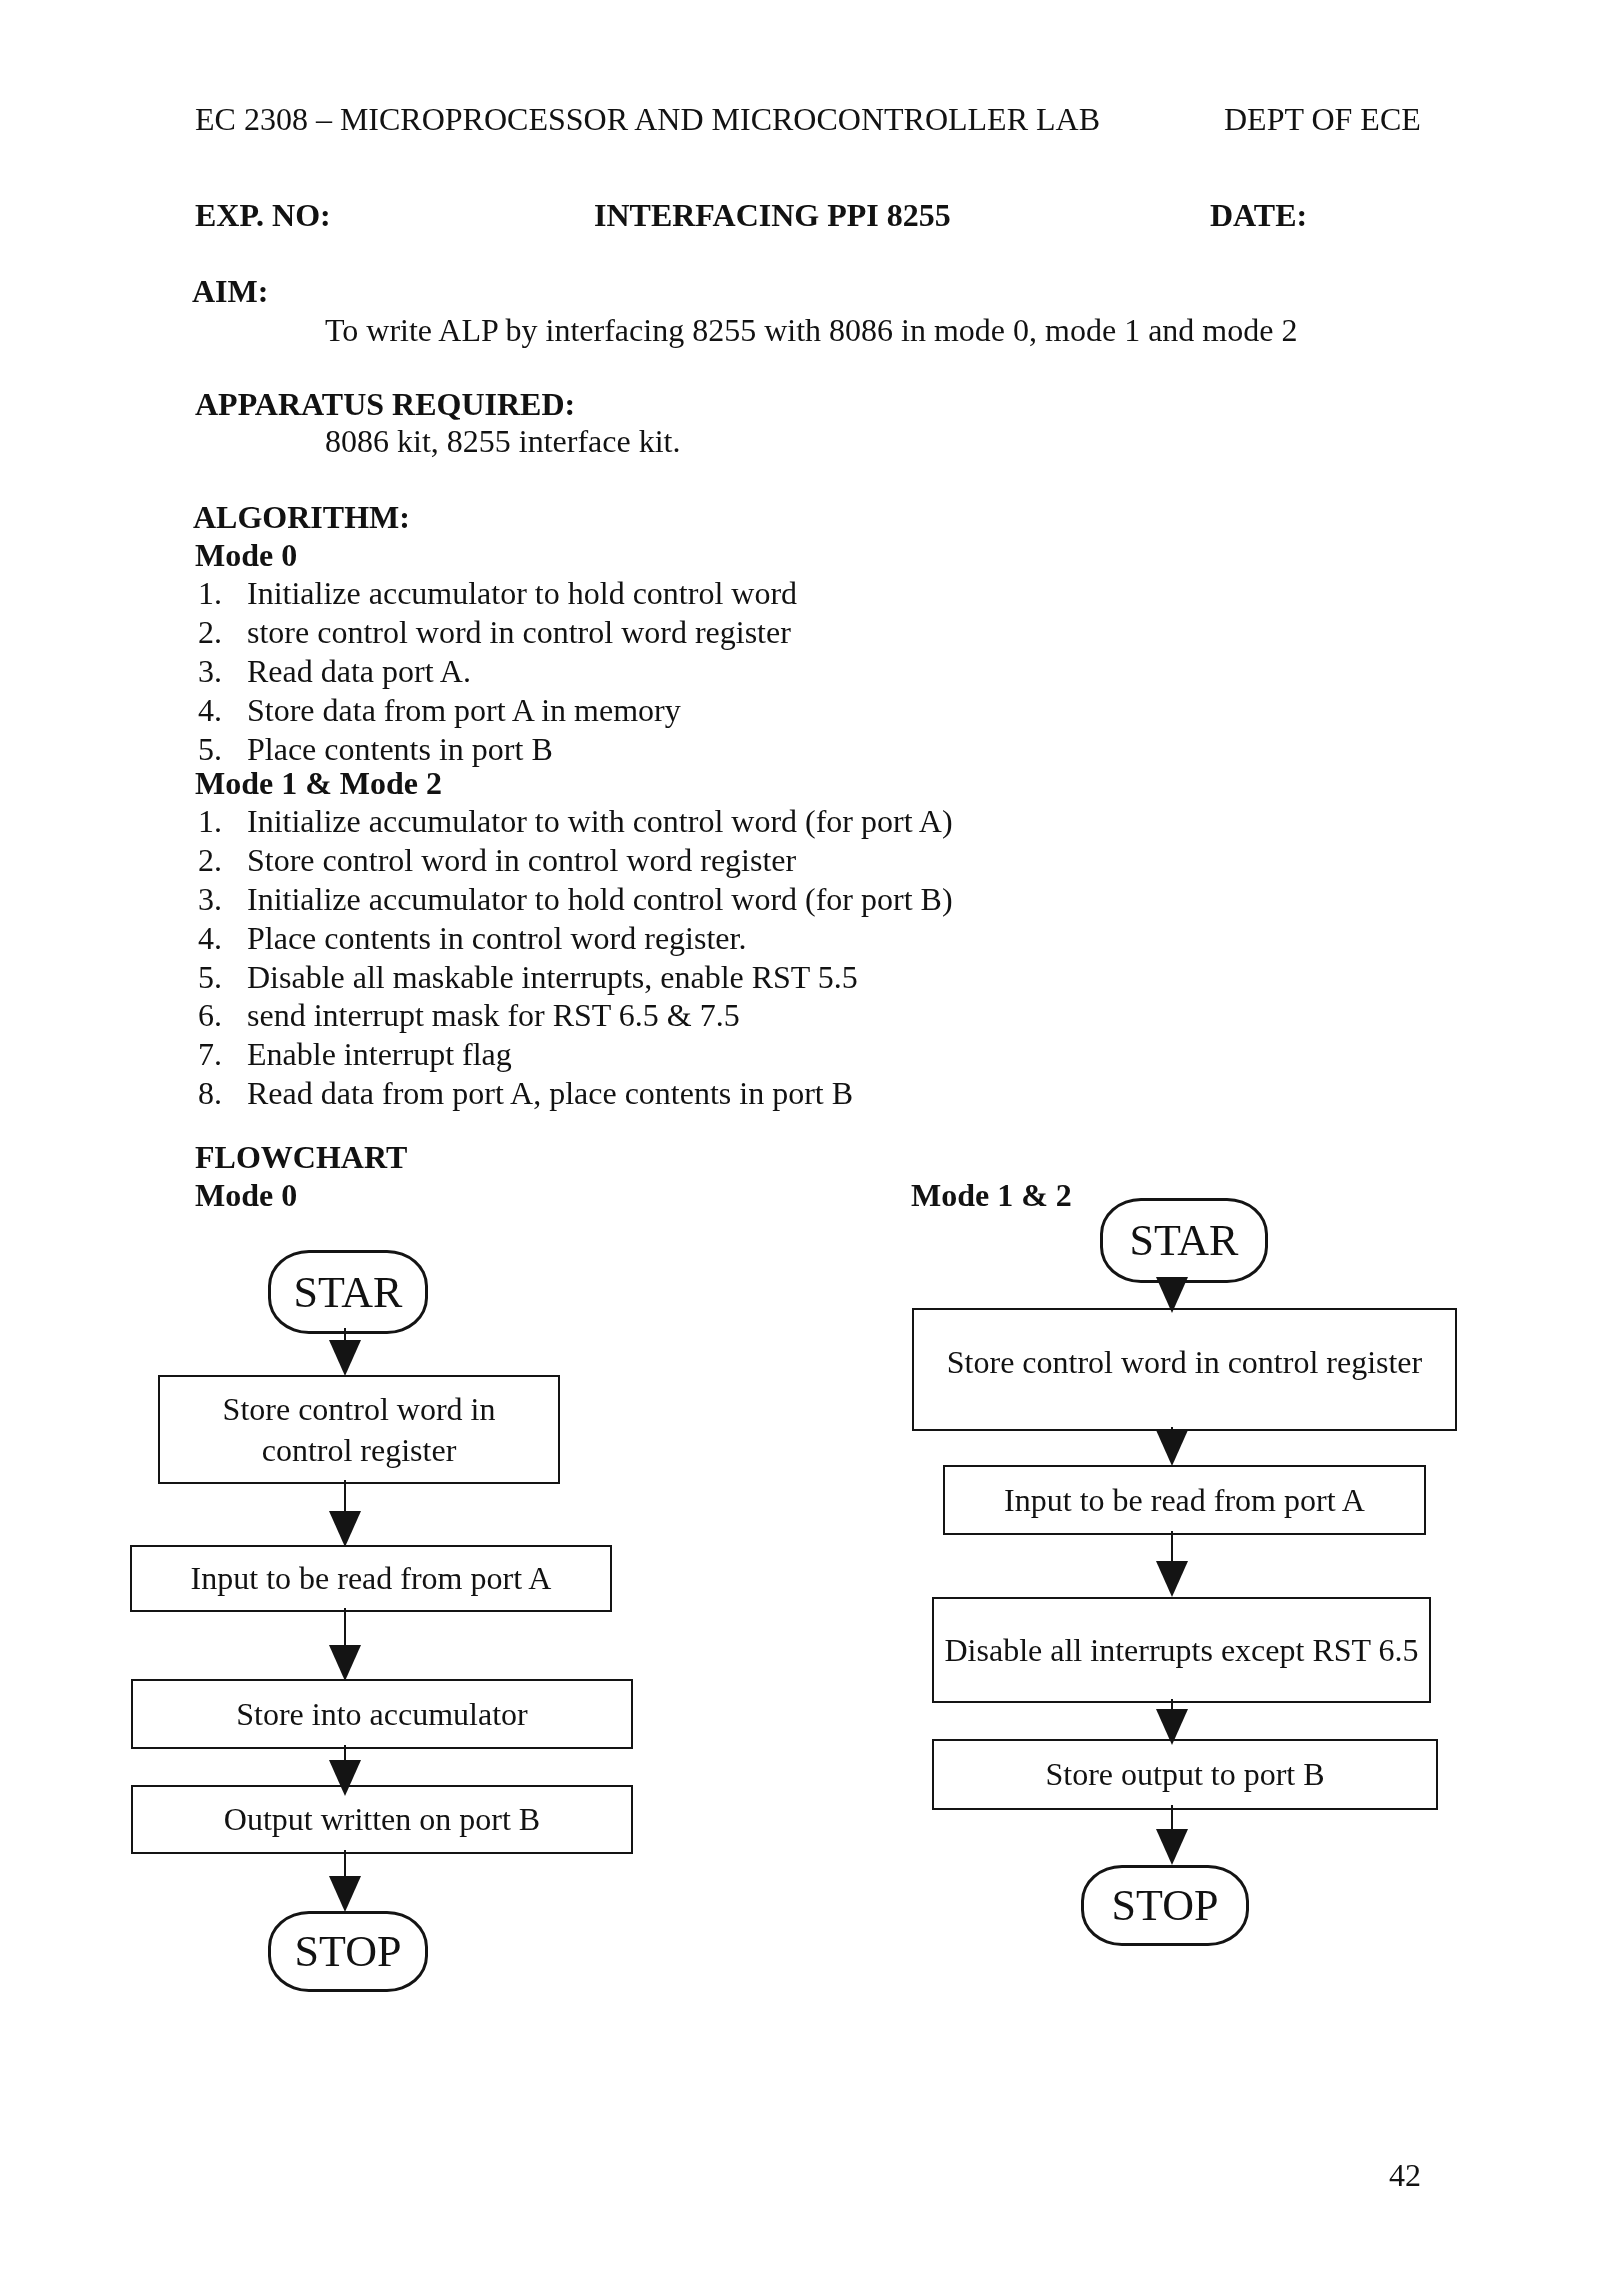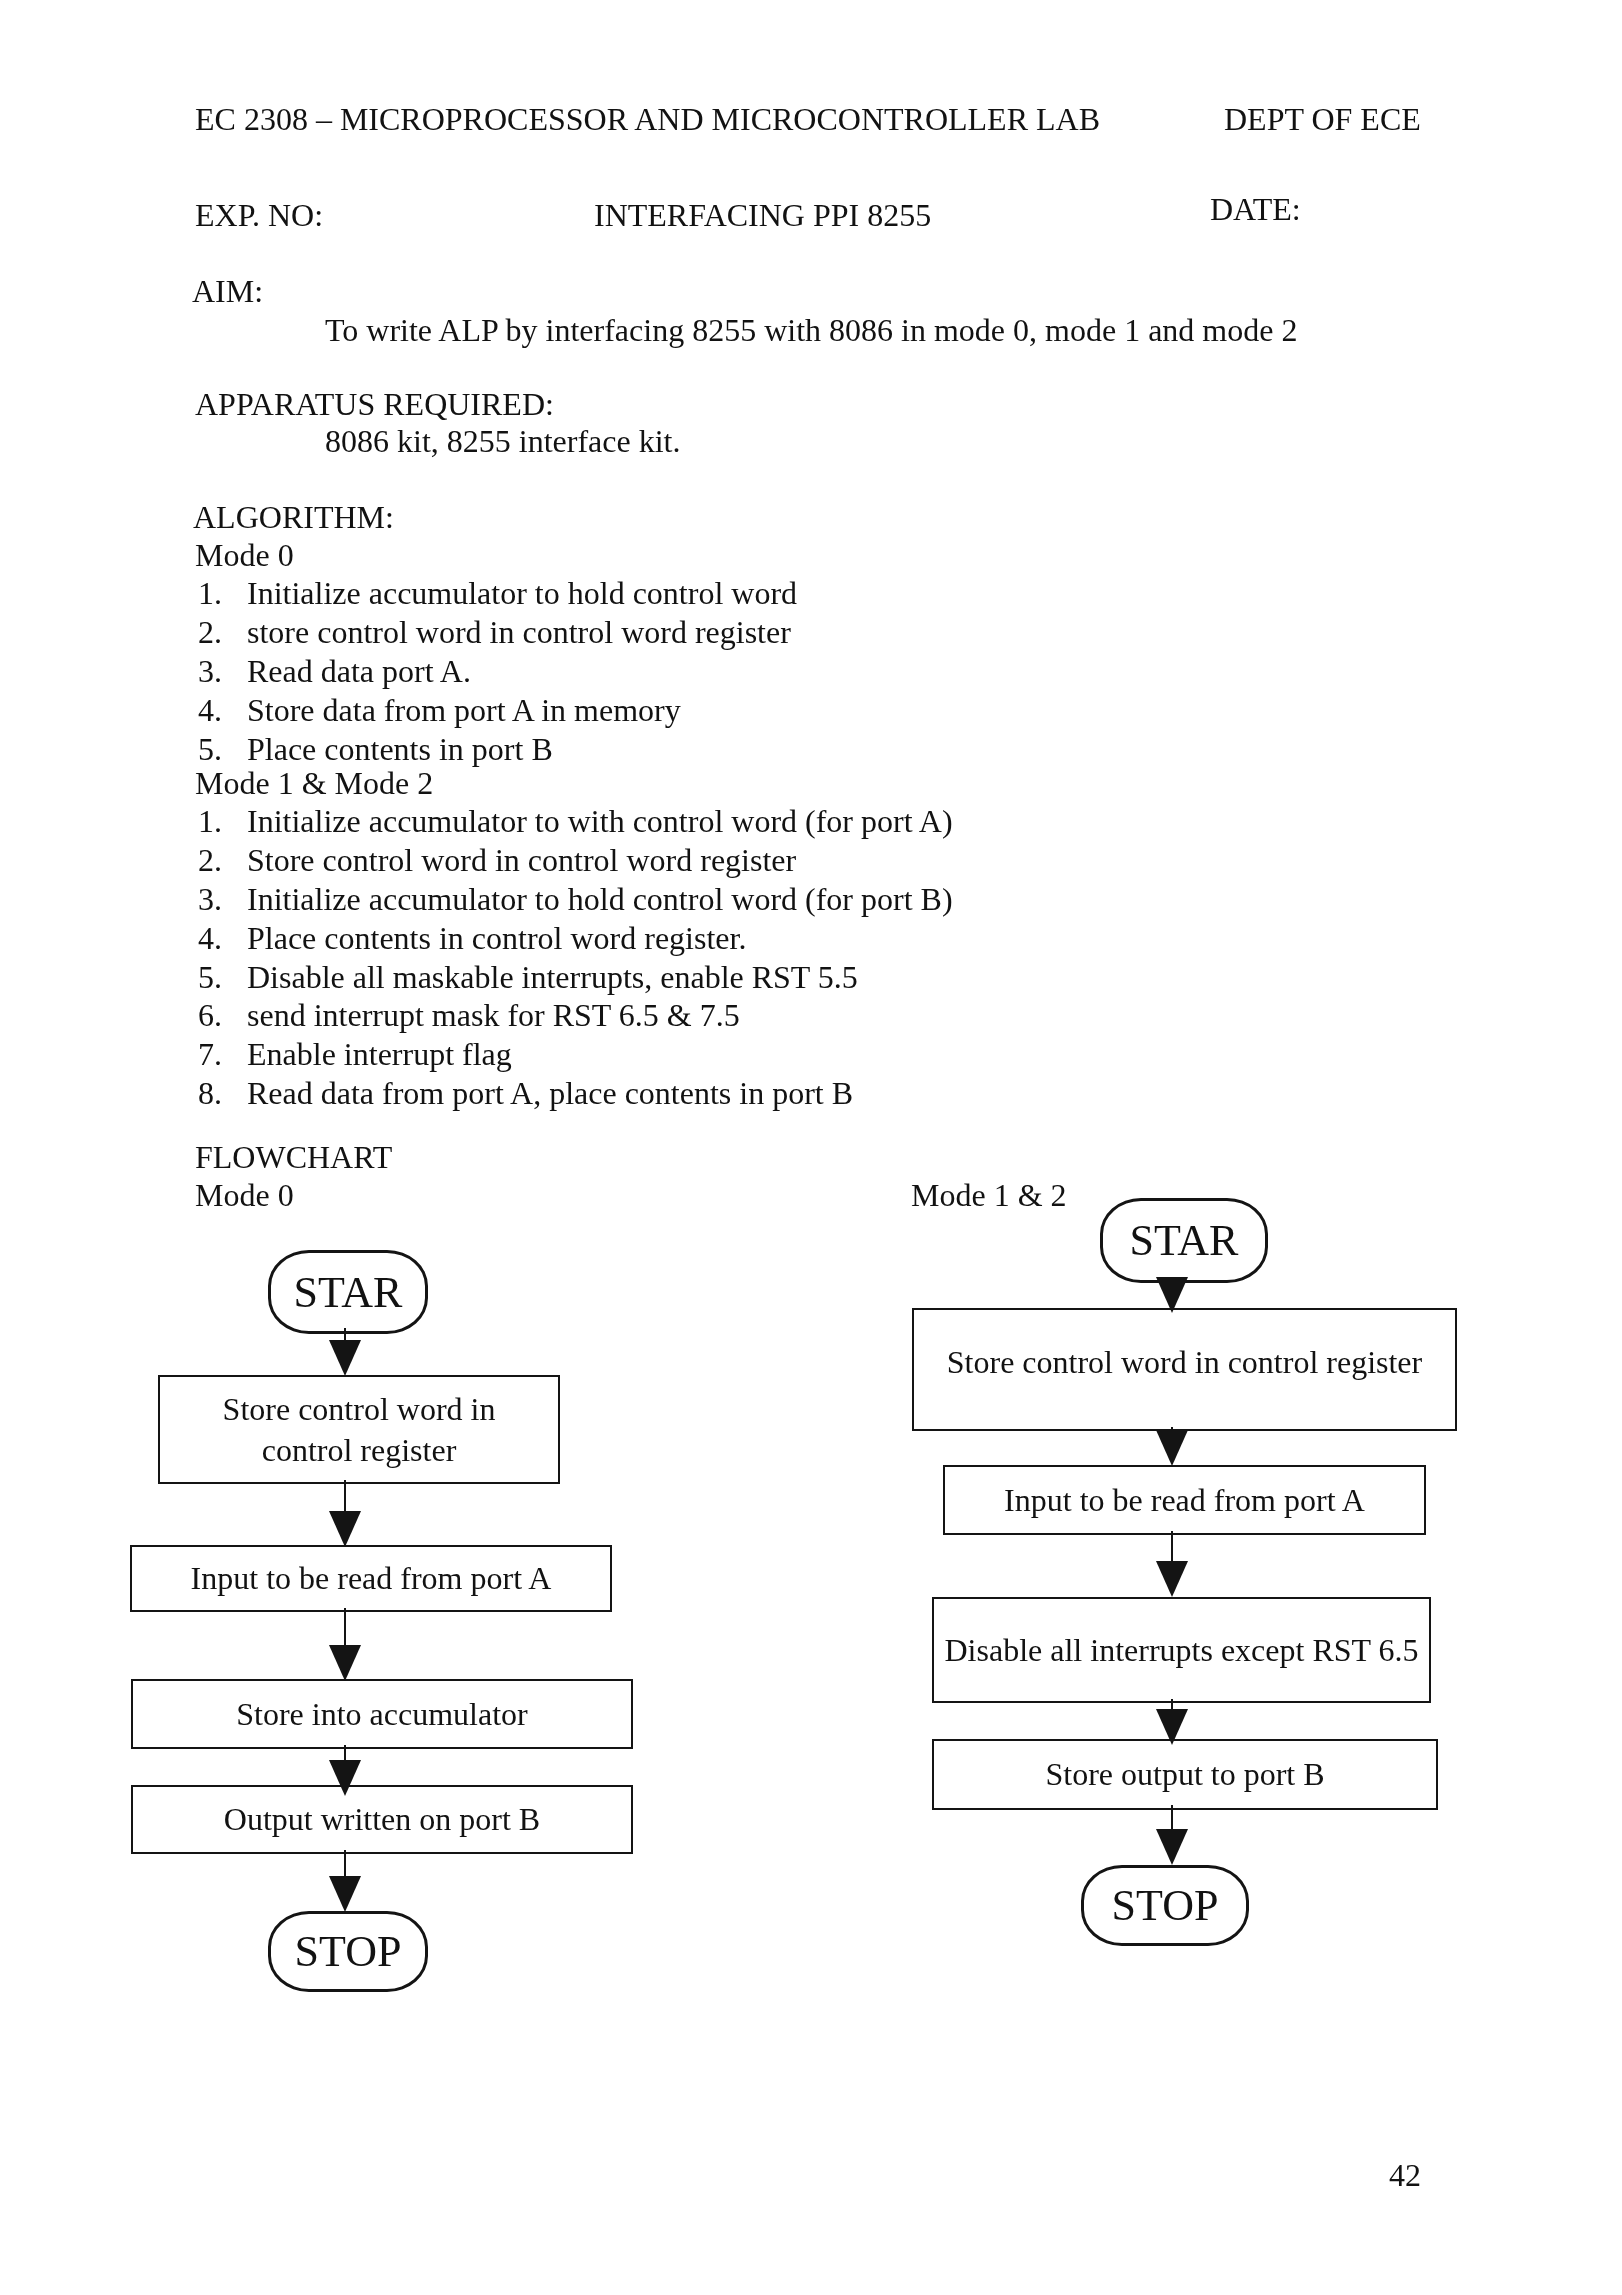--- a/index.html
+++ b/index.html
@@ -5,21 +5,21 @@
   html,body{margin:0;padding:0;background:#ffffff;}
   .page{
     position:relative;
     width:1622px;height:2295px;
     background:#ffffff;
     font-family:"Liberation Serif", serif;
     color:#121212;
     overflow:hidden;
   }
   .t{position:absolute;font-size:32px;line-height:39px;white-space:nowrap;}
-  .b{font-weight:400;}
+  .b{font-weight:700;}
   .listrow{position:absolute;display:flex;font-size:32px;line-height:39px;white-space:nowrap;}
   .listrow .num{display:inline-block;width:49px;}
   .fc-box{
     position:absolute;border:2.4px solid #141414;background:#ffffff;
     display:flex;align-items:center;justify-content:center;
     text-align:center;font-size:32px;line-height:41px;
   }
   .fc-box .txt{display:block;}
   .fc-oval{
     position:absolute;border:3.2px solid #141414;background:#ffffff;
@@ -39,21 +39,21 @@
 </head>
 <body>
 
 <div class="page">
 
   <div class="t" style="left:195px;top:100px;">EC 2308 – MICROPROCESSOR AND MICROCONTROLLER LAB</div>
   <div class="t" style="left:1224px;top:100px;">DEPT OF ECE</div>
 
   <div class="t b" style="left:195px;top:196px;">EXP. NO:</div>
   <div class="t b" style="left:594px;top:196px;text-align:center;">INTERFACING PPI 8255</div>
-  <div class="t b" style="left:1210px;top:190px;">DATE:</div>
+  <div class="t b" style="left:1210px;top:196px;">DATE:</div>
 
   <div class="t b" style="left:192px;top:272px;">AIM:</div>
   <div class="t" style="left:325px;top:311px;">To write ALP by interfacing 8255 with 8086 in mode 0, mode 1 and mode 2</div>
 
   <div class="t b" style="left:195px;top:385px;">APPARATUS REQUIRED:</div>
   <div class="t" style="left:325px;top:422px;">8086 kit, 8255 interface kit.</div>
 
   <div class="t b" style="left:193px;top:498px;">ALGORITHM:</div>
   <div class="t b" style="left:195px;top:536px;">Mode 0</div>
 

